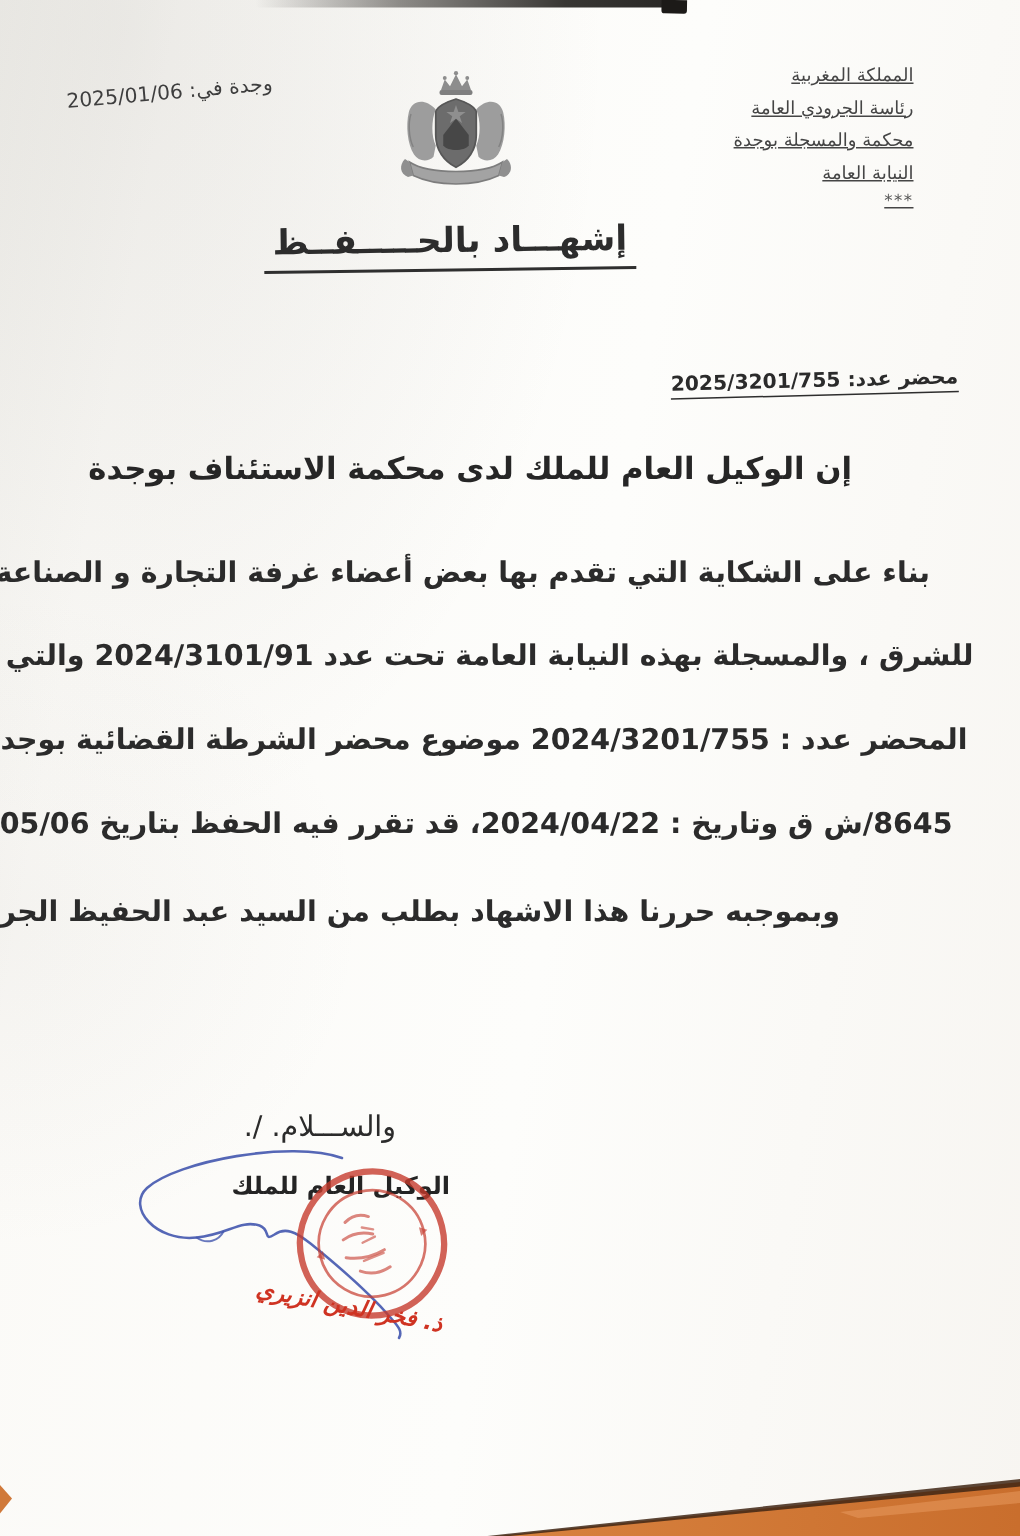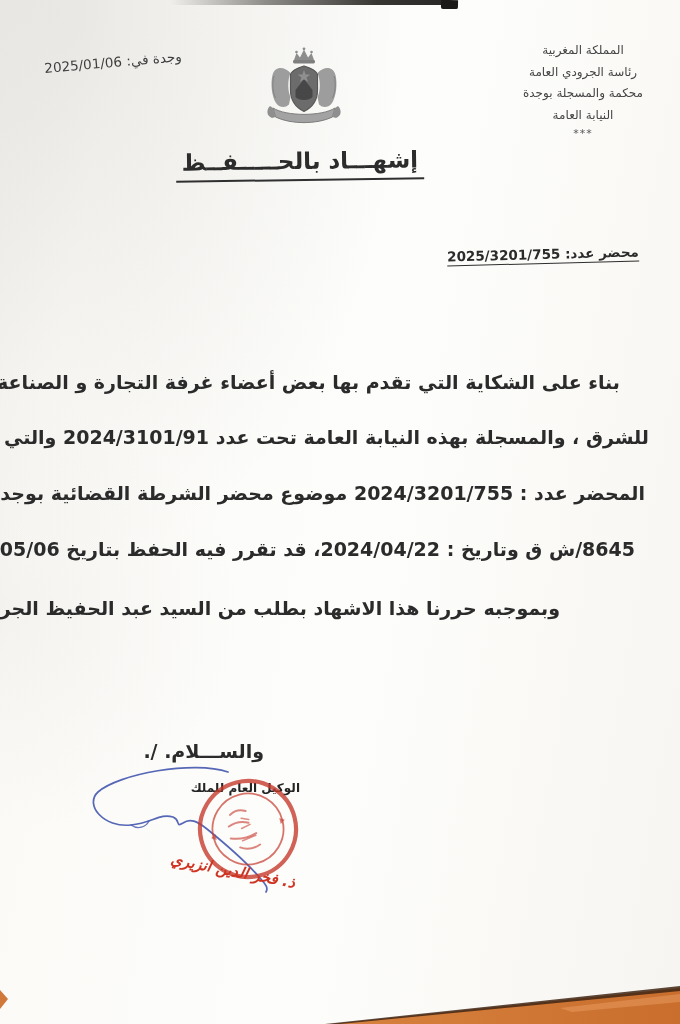--- a/index.html
+++ b/index.html
@@ -15,41 +15,41 @@
 
   
   .top-strip{position:absolute;top:0;left:170px;width:276px;height:5px;border-radius:0 0 3px 3px;
     background:linear-gradient(to right, rgba(70,66,60,0) 0%, rgba(55,52,48,.55) 35%, rgba(35,33,30,.9) 75%, rgba(30,28,26,.95) 100%);}
   .top-strip-block{position:absolute;top:0;left:441px;width:17px;height:9px;background:#1c1a18;border-radius:0 0 2px 2px;transform:rotate(1deg);}
 
   .city-date{top:54px;left:42px;width:142px;text-align:center;font-size:13.5px;color:#3e3e3e;transform:rotate(-5deg);}
 
   .emblem{position:absolute;top:46px;left:262px;width:84px;height:92px;}
 
-  .letterhead{top:40px;left:519px;width:128px;text-align:center;font-size:12px;color:#454545;}
+  .letterhead{top:40px;left:481px;width:128px;font-size:12px;color:#454545;text-decoration:underline;}
   .letterhead .lh-line{line-height:21.5px;white-space:nowrap;}
   .letterhead .lh-stars{line-height:16px;font-size:11px;letter-spacing:1px;color:#555;}
 
   .doc-title{top:148px;left:176px;width:248px;text-align:center;font-size:23px;font-weight:bold;
     color:#2c2c2c;border-bottom:2.5px solid #2f2f2f;padding-bottom:5px;transform:rotate(-0.8deg);}
 
   .record-ref{top:246px;left:442px;width:202px;text-align:center;font-size:13.5px;font-weight:bold;transform:rotate(-1.5deg);}
   .record-ref span{border-bottom:1.6px solid #2e2e2e;padding-bottom:1px;}
 
   .intro-line{top:300px;right:112px;font-size:20.5px;font-weight:bold;color:#262626;}
 
   .body-line{font-size:19px;font-weight:bold;color:#2b2b2b;}
   .bl-1{top:371px;right:60px;}
   .bl-2{top:426px;right:31px;}
   .bl-3{top:482px;right:35px;}
   .bl-4{top:538px;right:45px;}
   .bl-5{top:597px;right:120px;}
 
-  .closing{top:740px;right:416px;font-size:19px;font-weight:bold;}
-  .signer-title{top:781px;right:380px;font-size:12px;font-weight:bold;color:#242424;}
+  .closing{top:740px;right:416px;font-size:19px;font-weight:normal;}
+  .signer-title{top:781px;right:380px;font-size:16px;font-weight:bold;color:#242424;}
 
   .stamp{position:absolute;top:777px;left:196px;width:104px;height:104px;transform:rotate(-14deg);opacity:.93;}
   .signature{position:absolute;top:764px;left:76px;width:218px;height:140px;}
   .signer-name{top:862px;left:158px;width:150px;text-align:center;font-size:15px;font-weight:bold;font-style:italic;
     color:#cf3322;transform:rotate(11deg);}
 
   .desk{position:absolute;left:0;bottom:0;width:680px;height:46px;}
 </style>
 </head>
 <body>
@@ -91,20 +91,21 @@
     <div class="lh-line">النيابة العامة</div>
     <div class="lh-stars">***</div>
   </div>
 
   <div class="abs doc-title">إشهـــاد بالحـــــفــظ</div>
 
   <div class="abs record-ref">
     <span>محضر عدد: 2025/3201/755</span>
   </div>
 
+  <div class="abs intro-line">إن الوكيل العام للملك لدى محكمة الاستئناف بوجدة</div>
 
   <div class="abs body-line bl-1">بناء على الشكاية التي تقدم بها بعض أعضاء غرفة التجارة و الصناعة و الخدمات</div>
   <div class="abs body-line bl-2">للشرق ، والمسجلة بهذه النيابة العامة تحت عدد 2024/3101/91 والتي انجز على ضوئها</div>
   <div class="abs body-line bl-3">المحضر عدد : 2024/3201/755 موضوع محضر الشرطة القضائية بوجدة عدد :</div>
   <div class="abs body-line bl-4">8645/ش ق وتاريخ : 2024/04/22، قد تقرر فيه الحفظ بتاريخ 2024/05/06 .</div>
   <div class="abs body-line bl-5">وبموجبه حررنا هذا الاشهاد بطلب من السيد عبد الحفيظ الجرودي</div>
 
   <div class="abs closing">والســـلام. /.</div>
   <div class="abs signer-title">الوكيل العام للملك</div>
 

